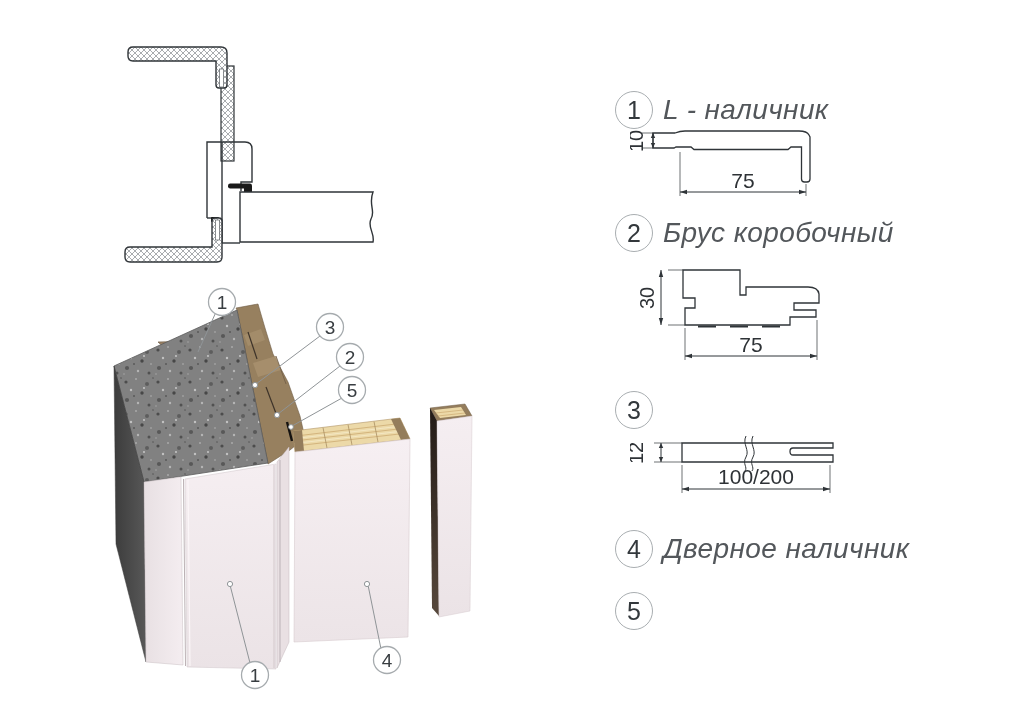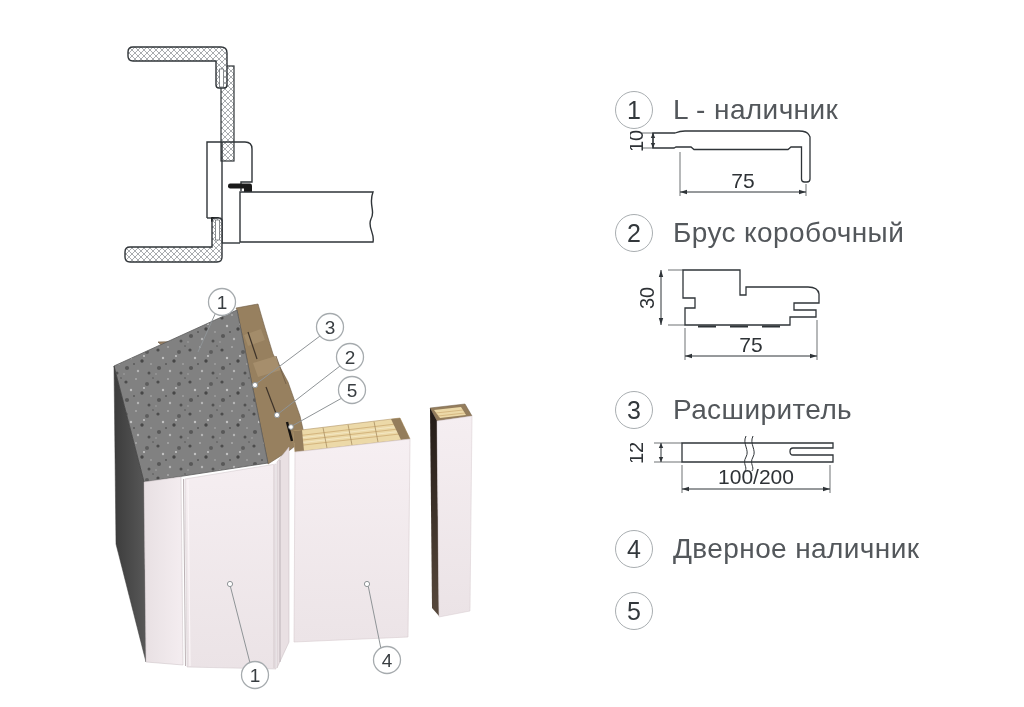--- a/index.html
+++ b/index.html
@@ -9,21 +9,21 @@
   }
   .abs{position:absolute;}
   
   .legend-row{position:absolute;display:flex;align-items:center;}
   .num-circle{
     width:38px;height:38px;border:1.5px solid #a9aeb1;border-radius:50%;
     display:flex;align-items:center;justify-content:center;
     font-size:25px;font-weight:500;color:#33383c;background:#fff;box-sizing:border-box;
   }
   .legend-label{
-    margin-left:20px;font-size:28px;color:#53575b;letter-spacing:.4px;white-space:nowrap;
+    margin-left:10px;font-size:28px;color:#53575b;letter-spacing:.4px;white-space:nowrap;font-style:italic;
   }
   
   .dim{font-family:"Liberation Sans",sans-serif;font-size:21px;fill:#2e3236;}
   .dim-sm{font-family:"Liberation Sans",sans-serif;font-size:20px;fill:#2e3236;}
   .callout-num{font-family:"Liberation Sans",sans-serif;font-size:19px;font-weight:500;fill:#383d41;}
   svg{display:block;}
 </style>
 </head>
 <body>
 
@@ -205,21 +205,20 @@
   <div class="legend-row" style="left:615px;top:214px">
     <div class="num-circle">
         <span>2</span>
       </div>
     <div class="legend-label">Брус коробочный</div>
   </div>
   <div class="legend-row" style="left:615px;top:391px">
     <div class="num-circle">
         <span>3</span>
       </div>
-    <div class="legend-label">Расширитель</div>
   </div>
   <div class="legend-row" style="left:615px;top:530px">
     <div class="num-circle">
         <span>4</span>
       </div>
     <div class="legend-label">Дверное наличник</div>
   </div>
   <div class="legend-row" style="left:615px;top:592px">
     <div class="num-circle">
         <span>5</span>

